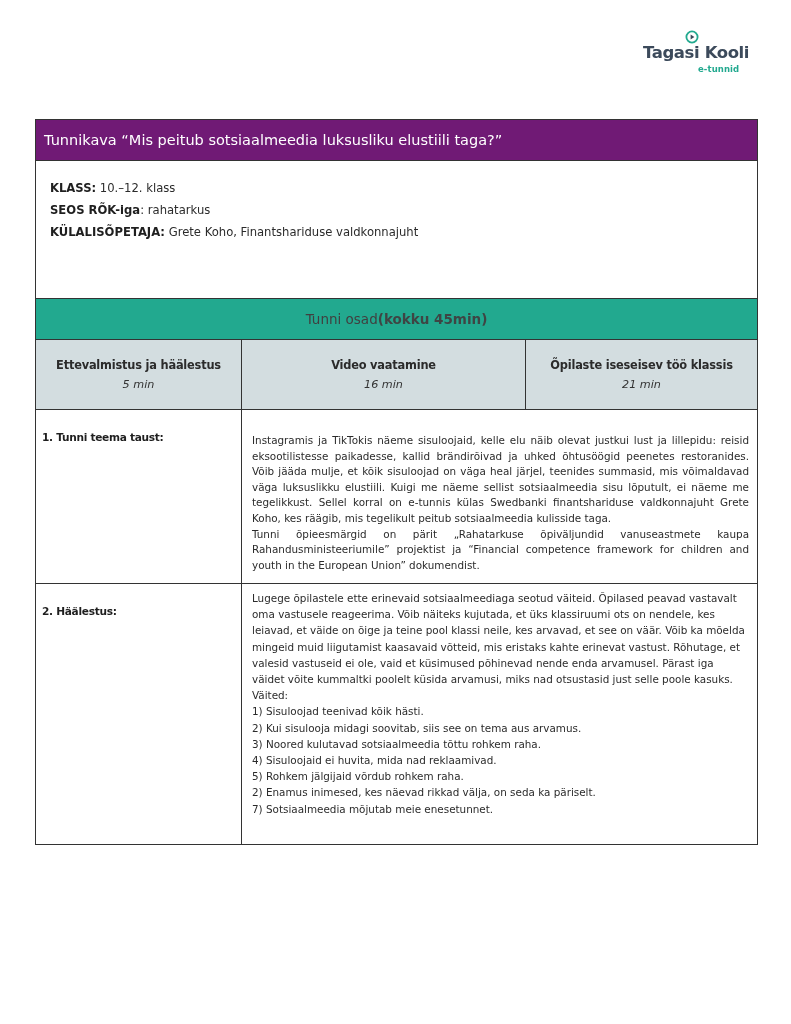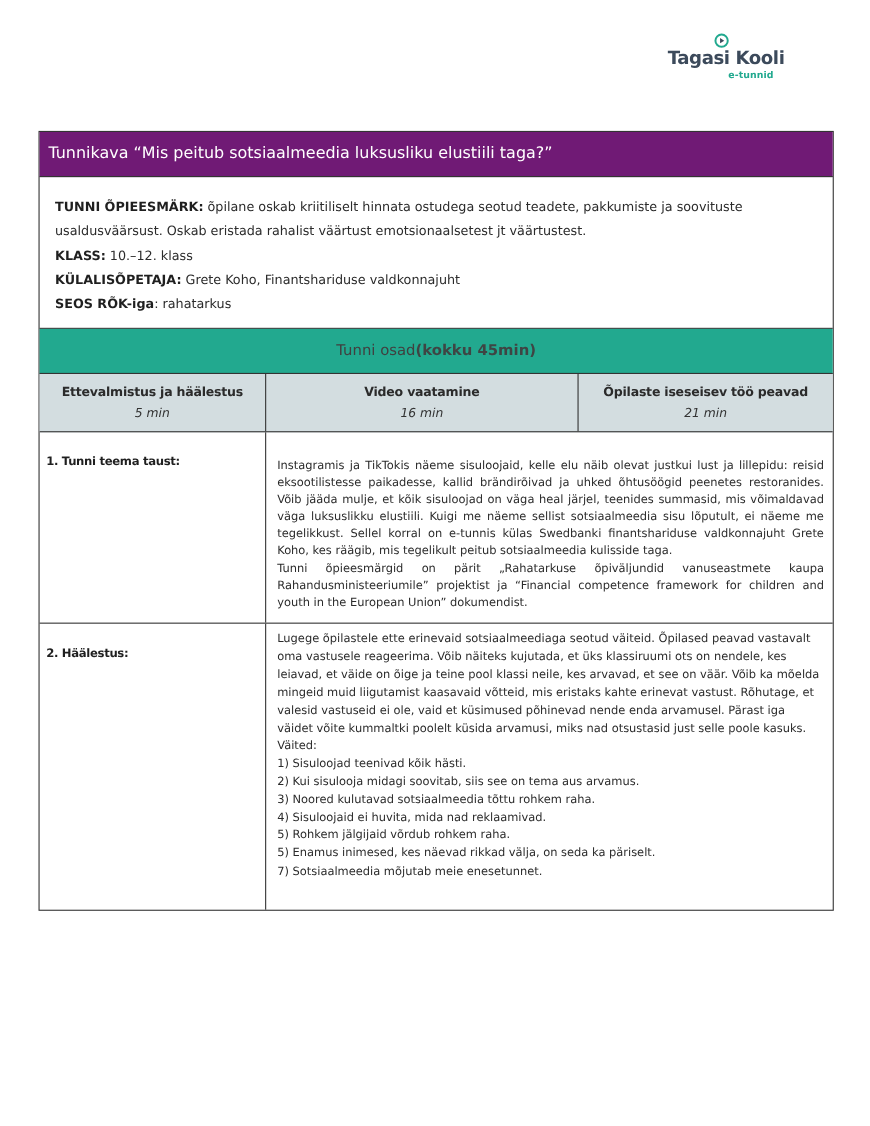--- a/index.html
+++ b/index.html
@@ -1,39 +1,39 @@
 <!DOCTYPE html>
 <html><head>
 <meta charset="utf-8">
 <style>
   html, body { margin: 0; padding: 0; background: #ffffff; }
   body { width: 791px; height: 1024px; position: relative; overflow: hidden;
          font-family: "DejaVu Sans", "Liberation Sans", sans-serif; color: #2b2b2b; }
 
   
-  .logo { position: absolute; left: 604px; top: 30px; width: 110px; height: 48px; }
+  .logo { position: absolute; left: 640px; top: 30px; width: 110px; height: 48px; }
   .logo-title { position: absolute; left: 3px; top: 13px; font-family: "DejaVu Sans", sans-serif;
                 font-size: 16.5px; font-weight: bold; color: #3c4a5b; letter-spacing: -0.4px; white-space: nowrap; }
   .logo-sub { position: absolute; left: 58px; top: 34px; font-size: 8.5px; font-weight: bold; color: #22a98f;
               white-space: nowrap; letter-spacing: 0.1px; }
   .logo-icon { position: absolute; left: 45px; top: 0px; width: 14px; height: 14px; }
 
   
   .doc { position: absolute; left: 35px; top: 119px; width: 723px; border: 1.5px solid #333; box-sizing: border-box; }
   .title-bar { background: #701a75; color: #ffffff; height: 41px; border-bottom: 1.5px solid #333; box-sizing: border-box;
                display: flex; align-items: center; padding-left: 8px; font-size: 14.5px; }
   .info { padding: 16px 14px 10px 14px; font-size: 11.6px; line-height: 22px; color: #2b2b2b; height: 138px; box-sizing: border-box;
           border-bottom: 1.5px solid #333; }
   .info b { font-weight: bold; color: #1f1f1f; }
 
   .parts-bar { background: #22a98f; color: #404040; height: 41px; border-bottom: 1.5px solid #333; box-sizing: border-box;
                display: flex; align-items: center; justify-content: center; font-size: 13.5px; }
   .parts-bar .light { font-weight: bold; opacity: 0.95; margin-left: 0; }
 
-  .phase-row { display: flex; background: #d3dde0; height: 53px; border-bottom: 1.5px solid #333; box-sizing: border-box; }
+  .phase-row { display: flex; background: #d3dde0; height: 70px; border-bottom: 1.5px solid #333; box-sizing: border-box; }
   .phase { display: flex; flex-direction: column; align-items: center; justify-content: center; font-size: 11.4px; line-height: 19px; box-sizing: border-box; }
   .phase .p-name { font-weight: bold; color: #2b2b2b; letter-spacing: -0.2px; }
   .phase .p-time { font-style: italic; color: #333; font-size: 11.2px; }
   .phase.c1 { width: 206px; border-right: 1.5px solid #333; }
   .phase.c2 { width: 284px; border-right: 1.5px solid #333; }
   .phase.c3 { flex: 1; }
 
   .row { display: flex; box-sizing: border-box; }
   .row + .row { border-top: 1.5px solid #333; }
   .row .label { width: 206px; border-right: 1.5px solid #333; box-sizing: border-box; padding: 21px 6px; font-size: 10.6px;
@@ -60,49 +60,46 @@
   <div class="logo-sub">e-tunnid</div>
 </div>
 
 <div class="doc">
   <div class="title-bar">
     <span>Tunnikava “Mis peitub sotsiaalmeedia luksusliku elustiili taga?”</span>
   </div>
 
   <div class="info">
     <div>
-      <b>TUNNI ÕPIEESMÄRK:</b><span> õpilane oskab kriitiliselt hinnata ostudega seotud teadete, pakkumiste ja soovituste usaldusväärsust. Oskab eristada rahalist väärtust emotsionaalsetest jt väärtustest.</span>
-    </div>
-    <div>
       <b>KLASS:</b><span> 10.–12. klass</span>
     </div>
     <div>
-      <b>KÜLALISÕPETAJA:</b><span> Grete Koho, Finantshariduse valdkonnajuht</span>
+      <b>SEOS RÕK-iga</b><span>: rahatarkus</span>
     </div>
     <div>
-      <b>SEOS RÕK-iga</b><span>: rahatarkus</span>
+      <b>KÜLALISÕPETAJA:</b><span> Grete Koho, Finantshariduse valdkonnajuht</span>
     </div>
   </div>
 
   <div class="parts-bar">
     <span>Tunni osad</span>
     <span class="light">(kokku 45min)</span>
   </div>
 
   <div class="phase-row">
     <div class="phase c1">
       <span class="p-name">Ettevalmistus ja häälestus</span>
       <span class="p-time">5 min</span>
     </div>
     <div class="phase c2">
       <span class="p-name">Video vaatamine</span>
       <span class="p-time">16 min</span>
     </div>
     <div class="phase c3">
-      <span class="p-name">Õpilaste iseseisev töö peavad</span>
+      <span class="p-name">Õpilaste iseseisev töö klassis</span>
       <span class="p-time">21 min</span>
     </div>
   </div>
 
   <div class="row row1">
     <div class="label">1. Tunni teema taust:</div>
     <div class="content">
       <p>Instagramis ja TikTokis näeme sisuloojaid, kelle elu näib olevat justkui lust ja lillepidu: reisid eksootilistesse paikadesse, kallid brändirõivad ja uhked õhtusöögid peenetes restoranides. Võib jääda mulje, et kõik sisuloojad on väga heal järjel, teenides summasid, mis võimaldavad väga luksuslikku elustiili. Kuigi me näeme sellist sotsiaalmeedia sisu lõputult, ei näeme me tegelikkust. Sellel korral on e-tunnis külas Swedbanki finantshariduse valdkonnajuht Grete Koho, kes räägib, mis tegelikult peitub sotsiaalmeedia kulisside taga.</p>
       <p>Tunni õpieesmärgid on pärit „Rahatarkuse õpiväljundid vanuseastmete kaupa Rahandusministeeriumile” projektist ja “Financial competence framework for children and youth in the European Union” dokumendist.</p>
     </div>
@@ -112,18 +109,18 @@
     <div class="label">2. Häälestus:</div>
     <div class="content">
       <p>Lugege õpilastele ette erinevaid sotsiaalmeediaga seotud väiteid. Õpilased peavad vastavalt oma vastusele reageerima. Võib näiteks kujutada, et üks klassiruumi ots on nendele, kes leiavad, et väide on õige ja teine pool klassi neile, kes arvavad, et see on väär. Võib ka mõelda mingeid muid liigutamist kaasavaid võtteid, mis eristaks kahte erinevat vastust. Rõhutage, et valesid vastuseid ei ole, vaid et küsimused põhinevad nende enda arvamusel. Pärast iga väidet võite kummaltki poolelt küsida arvamusi, miks nad otsustasid just selle poole kasuks.</p>
       <p>Väited:</p>
       <ul class="stmts">
         <li>1) Sisuloojad teenivad kõik hästi.</li>
         <li>2) Kui sisulooja midagi soovitab, siis see on tema aus arvamus.</li>
         <li>3) Noored kulutavad sotsiaalmeedia tõttu rohkem raha.</li>
         <li>4) Sisuloojaid ei huvita, mida nad reklaamivad.</li>
         <li>5) Rohkem jälgijaid võrdub rohkem raha.</li>
-        <li>5) Enamus inimesed, kes näevad rikkad välja, on seda ka päriselt.</li>
+        <li>2) Enamus inimesed, kes näevad rikkad välja, on seda ka päriselt.</li>
         <li>7) Sotsiaalmeedia mõjutab meie enesetunnet.</li>
       </ul>
     </div>
   </div>
 </div>
 
 </body></html>

